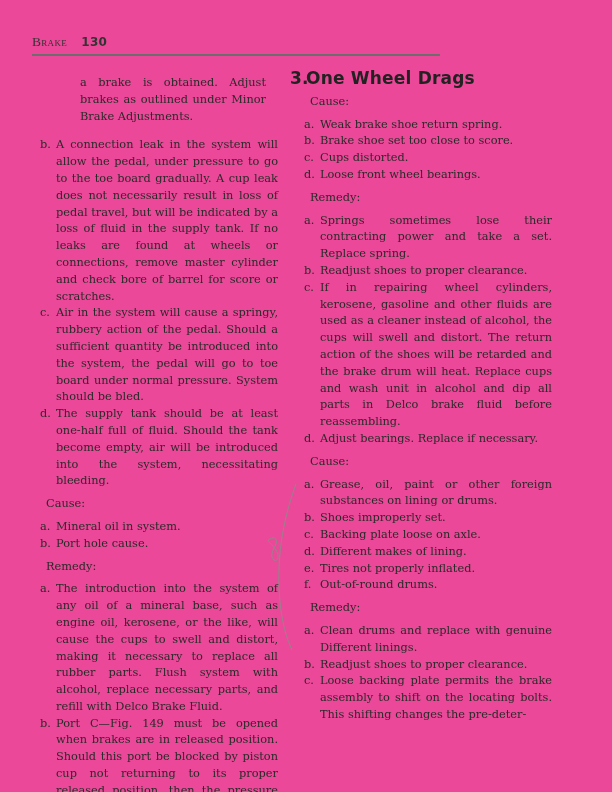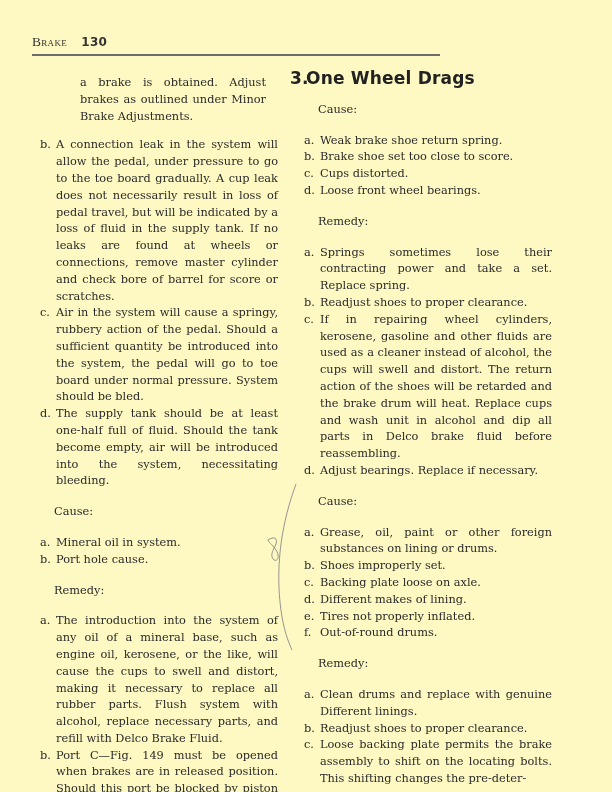--- a/index.html
+++ b/index.html
@@ -1,41 +1,41 @@
 <!DOCTYPE html>
 <html><head>
 <meta charset="utf-8">
 <style>
   html, body { margin: 0; padding: 0; }
   body {
     width: 612px; height: 792px; background: #ffffff; position: relative; overflow: hidden;
     font-family: "DejaVu Serif", "Liberation Serif", serif; color: #2a2a2a;
   }
-  .page { position: absolute; left: 0; top: 0; width: 612px; height: 792px; background: #fef9c3; text-decoration: underline; }
+  .page { position: absolute; left: 0; top: 0; width: 612px; height: 792px; background: #ec4899; text-decoration: underline; }
   .running-head { position: absolute; left: 32px; top: 34px; font-size: 12.5px; letter-spacing: 0.3px; color: #333; }
   .running-head .title { font-variant: small-caps; font-family: "Liberation Serif", serif; font-size: 13.5px; }
   .running-head .pnum { font-family: "DejaVu Sans", sans-serif; font-weight: bold; margin-left: 10px; font-size: 12px; }
   .rule { position: absolute; left: 32px; top: 54px; width: 408px; height: 1.5px; background: #6d6d6d; }
 
   .col { position: absolute; top: 62px; width: 250px; font-size: 11.35px; line-height: 16.8px; }
   .col.left { left: 40px; width: 238px; }
   .col.right { left: 304px; width: 248px; }
 
   .para { margin: 12px; text-align: justify; }
   .item { display: flex; margin: 0; }
   .item .lbl { flex: 0 0 16px; }
   .item .txt { flex: 1; text-align: justify; }
   .cont-l { padding-left: 28px; }
 
   .section-head {
     font-family: "DejaVu Sans", sans-serif; font-weight: bold; font-size: 17px;
     margin: 8px 0 0 -14px; color: #222; letter-spacing: 0.2px;
   }
   .section-head .num { display: inline-block; width: 16px; }
-  .sub { margin: 14px; }
+  .sub { margin: 6px; }
 
   .hand { position: absolute; }
 </style>
 </head>
 <body>
 
 <div class="page">
 
   <div class="running-head">
     <span class="title">Brake</span>

